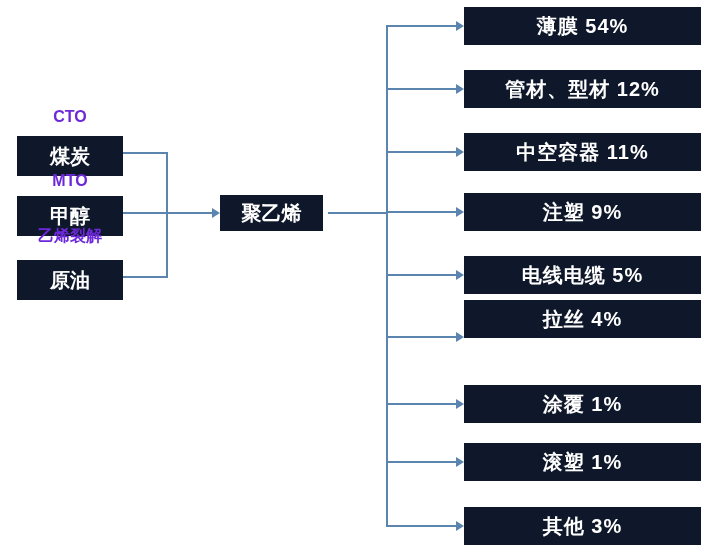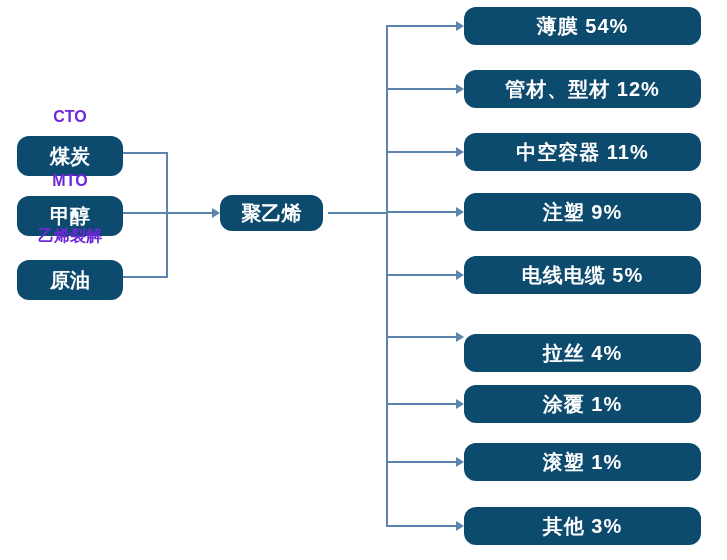--- a/index.html
+++ b/index.html
@@ -1,23 +1,23 @@
 <!DOCTYPE html>
 <html><head>
 <meta charset="utf-8">
 <style>
   html,body { margin:0; padding:0; background:#ffffff; }
   .canvas {
     position:relative; width:727px; height:560px; background:#ffffff;
     font-family:"Liberation Sans","DejaVu Sans",sans-serif; overflow:hidden;
   }
   .node {
-    position:absolute; background:#0c4a6e; color:#ffffff; font-weight:bold;
+    position:absolute; background:#0f172a; color:#ffffff; font-weight:bold;
     display:flex; align-items:center; justify-content:center;
-    white-space:nowrap; box-sizing:border-box;border-radius:12px;
+    white-space:nowrap; box-sizing:border-box;
   }
   .node-left   { left:17px;  width:106px; height:40px; font-size:20px; }
   .node-center { left:220px; top:195px; width:103px; height:36px; font-size:20px; }
   .node-right  { left:464px; width:237px; height:38px; font-size:20px; letter-spacing:1px; }
   .route-label {
     position:absolute; left:17px; width:106px; text-align:center;
     color:#6d28d9; font-weight:bold; font-size:16px; line-height:26px; white-space:nowrap;
   }
   .hline { position:absolute; height:2px; background:#5b84ae; }
   .vline { position:absolute; width:2px;  background:#5b84ae; }
@@ -69,18 +69,18 @@
   <div class="hline" style="top:461px; left:387px; width:69px;"></div>
   <div class="arrowhead" style="top:457px; left:456px;"></div>
   <div class="hline" style="top:525px; left:387px; width:69px;"></div>
   <div class="arrowhead" style="top:521px; left:456px;"></div>
 
   <div class="node node-right" style="top:7px;">薄膜 54%</div>
   <div class="node node-right" style="top:70px;">管材、型材 12%</div>
   <div class="node node-right" style="top:133px;">中空容器 11%</div>
   <div class="node node-right" style="top:193px;">注塑 9%</div>
   <div class="node node-right" style="top:256px;">电线电缆 5%</div>
-  <div class="node node-right" style="top:334px;">拉丝 4%</div>
+  <div class="node node-right" style="top:300px;">拉丝 4%</div>
   <div class="node node-right" style="top:385px;">涂覆 1%</div>
   <div class="node node-right" style="top:443px;">滚塑 1%</div>
   <div class="node node-right" style="top:507px;text-align:right;">其他 3%</div>
 
 </div>
 
 </body></html>

